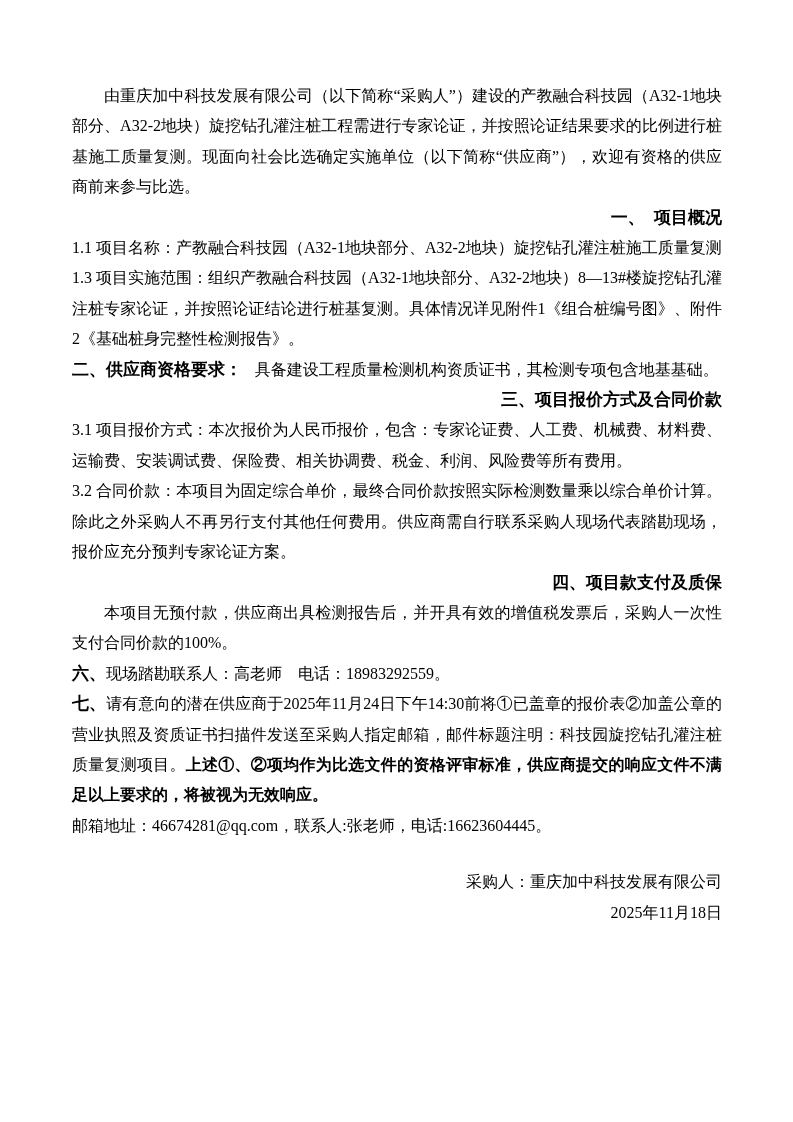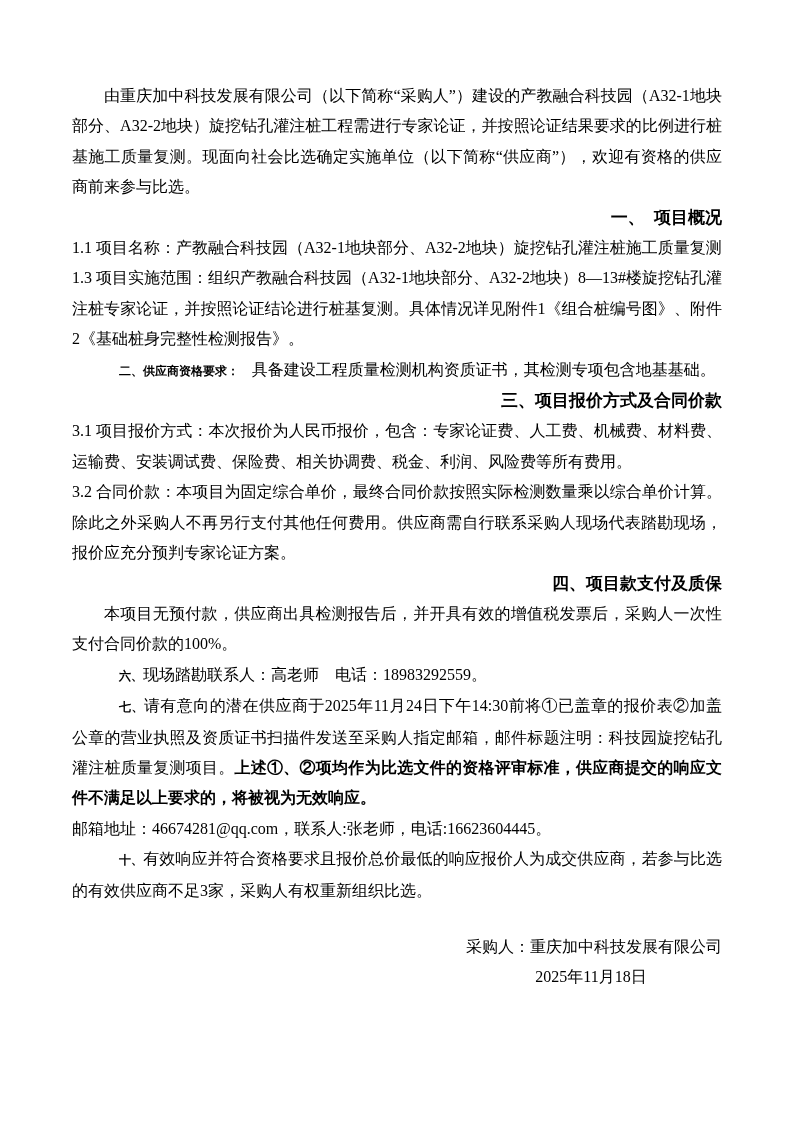--- a/index.html
+++ b/index.html
@@ -34,37 +34,36 @@
   .sec-heading {
     font-weight: bold;
     font-size: 17px;
     text-align: right;
   }
   .h-gap {
     margin-left: 0.55em;
   }
   b.sec-num {
     font-weight: bold;
-    font-size: 12px;
-    margin-left: 47px;
+    font-size: 17px;
   }
   .after-colon-gap {
     margin-left: 0.8em;
   }
   .bold-note {
     font-weight: bold;
   }
   .sig-buyer {
     margin-top: 26px !important;
     padding-left: 288px !important;
     text-align: right;
   }
   .sig-date {
     padding-left: 388px !important;
-    text-align: center;
+    text-align: right;
     font-family: Liberation Serif, serif;
   }
 </style>
 </head>
 <body>
 
 <div class="page">
 
   <p class="indent2"><span>由重庆加中科技发展有限公司（以下简称“采购人”）建设的产教融合科技园（A32-1地块部分、A32-2地块）旋挖钻孔灌注桩工程需进行专家论证，并按照论证结果要求的比例进行桩基施工质量复测。现面向社会比选确定实施单位（以下简称“供应商”），欢迎有资格的供应商前来参与比选。</span></p>
 
@@ -87,19 +86,18 @@
 
   <p class="indent2"><span>本项目无预付款，供应商出具检测报告后，并开具有效的增值税发票后，采购人一次性支付合同价款的100%。</span></p>
 
 
   <p><b class="sec-num">六、</b><span>现场踏勘联系人：高老师　电话：18983292559。</span></p>
 
   <p><b class="sec-num">七、</b><span>请有意向的潜在供应商于2025年11月24日下午14:30前将①已盖章的报价表②加盖公章的营业执照及资质证书扫描件发送至采购人指定邮箱，邮件标题注明：科技园旋挖钻孔灌注桩质量复测项目。</span><span class="bold-note">上述①、②项均作为比选文件的资格评审标准，供应商提交的响应文件不满足以上要求的，将被视为无效响应。</span></p>
 
   <p><span>邮箱地址：46674281@qq.com，联系人:张老师，电话:16623604445。</span></p>
 
-  <p><b class="sec-num">十、</b><span>有效响应并符合资格要求且报价总价最低的响应报价人为成交供应商，若参与比选的有效供应商不足3家，采购人有权重新组织比选。</span></p>
 
   <p class="sig-buyer"><span>采购人：重庆加中科技发展有限公司</span></p>
 
   <p class="sig-date"><span>2025年11月18日</span></p>
 
 </div>
 
 </body></html>

